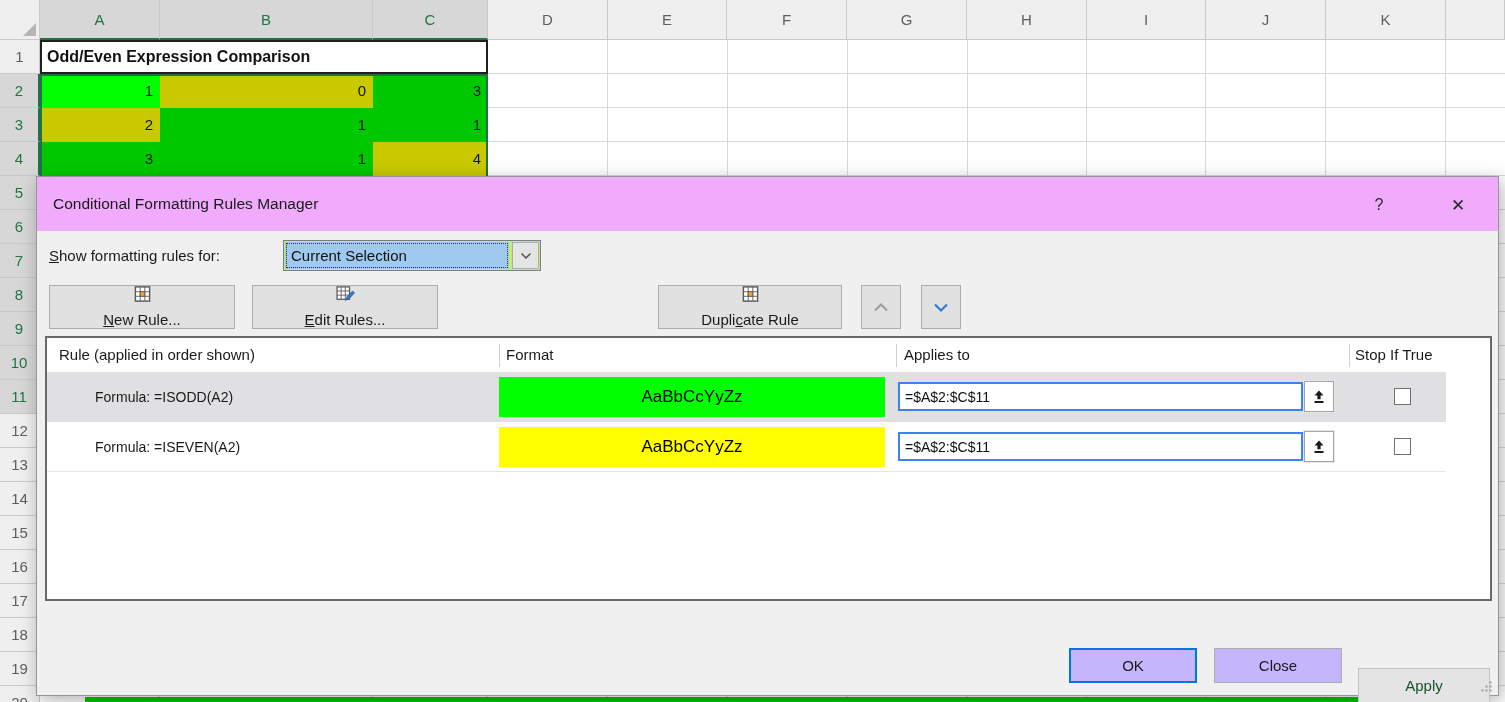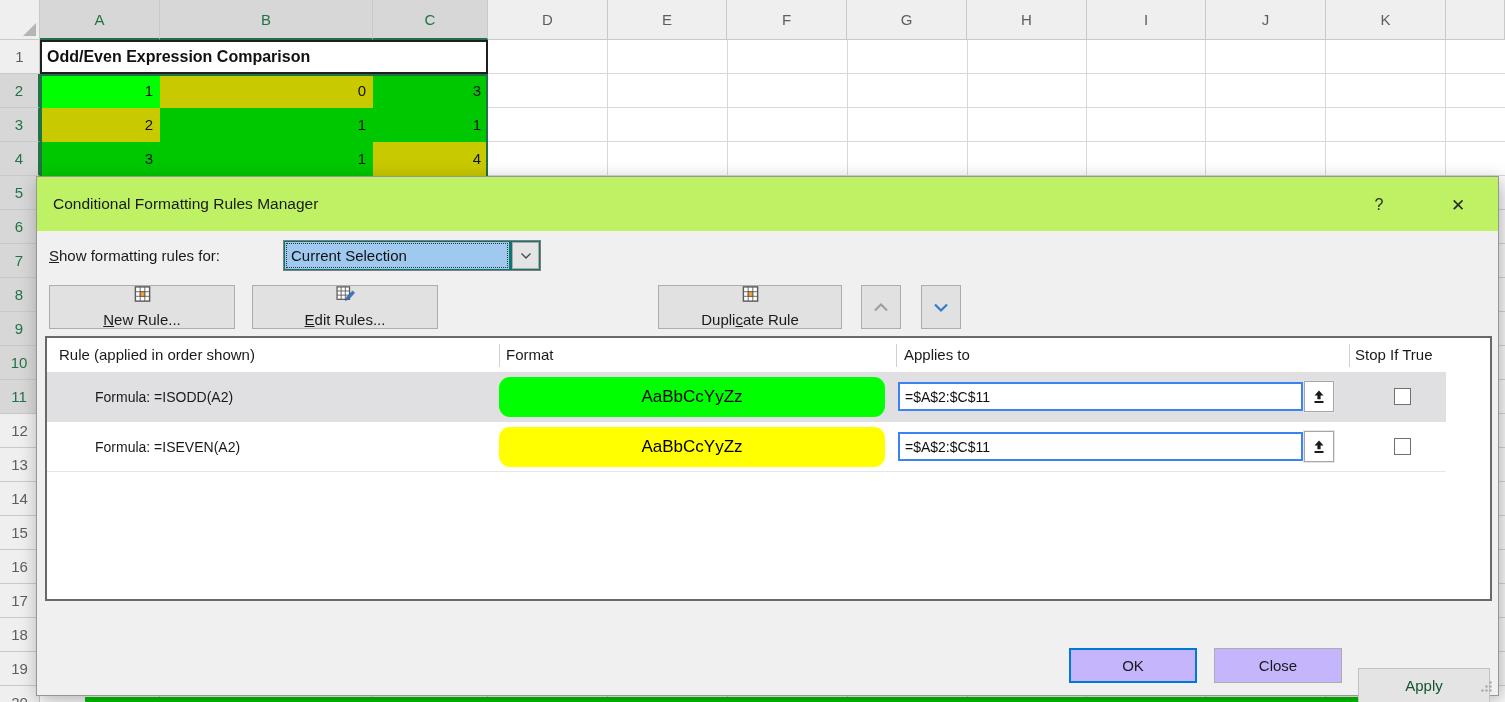--- a/index.html
+++ b/index.html
@@ -40,46 +40,46 @@
     background:#fff; border:2px solid #1f1f1f; font-weight:bold; font-size:16px;
     line-height:30px; padding-left:5px; color:#111; }
   .cell{ position:absolute; height:34px; line-height:34px; text-align:right;
     padding-right:7px; font-size:15px; font-weight:500; color:#111; }
   .sel-border{ position:absolute; left:40px; top:74px; width:448px; height:340px;
     border:2px solid #1F7244; pointer-events:none; }
   .row20-strip{ position:absolute; left:85px; top:697px; width:1275px; height:5px; background:#00C800; }
   
   .dialog{ position:absolute; left:36px; top:176px; width:1463px; height:520px;
     background:#F0F0F0; border:1px solid #969696; box-shadow:3px 5px 18px rgba(0,0,0,.30); }
-  .titlebar{ position:absolute; left:0; top:0; width:100%; height:54px; background:#bef264; }
+  .titlebar{ position:absolute; left:0; top:0; width:100%; height:54px; background:#f0abfc; }
   .dlg-title{ position:absolute; left:16px; top:0; line-height:54px; font-size:15.5px; color:#1a1a1a; }
   .tb-btn{ position:absolute; top:8px; height:40px; background:transparent; border:none;
     font-size:17px; color:#2b2b2b; text-align:center; font-family:inherit; cursor:default; }
   .dlg-help{ left:1322px; width:40px; font-size:16px; }
   .dlg-close{ left:1398px; width:46px; }
   .show-label{ position:absolute; left:12px; top:70px; font-size:15px; color:#1a1a1a; }
   .ak{ text-decoration:underline; }
   .combo{ position:absolute; left:246px; top:63px; width:258px; height:31px;
-    border:1px solid #7E7E7E; background:#0f766e; display:flex; padding:1px; }
+    border:1px solid #7E7E7E; background:#bef264; display:flex; padding:1px; }
   .combo-value{ flex:1; background:#9FC9EF; outline:1px dotted #333; outline-offset:-2px;
     font-size:15px; color:#111; line-height:27px; padding-left:6px; }
   .combo-drop{ width:27px; margin-left:3px; background:#E4E4E4; border:1px solid #ACACAC;
     display:flex; align-items:center; justify-content:center; }
   .btn{ position:absolute; top:108px; height:44px; background:#E1E1E1; border:1px solid #ADADAD;
     font-size:15px; color:#1a1a1a; display:flex; align-items:center; justify-content:center;
     gap:9px; font-family:inherit; cursor:default;flex-direction:column; }
   .rules-list{ position:absolute; left:8px; top:159px; width:1447px; height:265px;
     background:#fff; border:2px solid #696969; }
   .lh{ position:absolute; top:0; height:34px; line-height:34px; font-size:15px; color:#1a1a1a; }
   .lh-sep{ position:absolute; top:6px; width:1px; height:23px; background:#D0D0D0; }
   .rule-row{ position:absolute; left:0; width:1399px; height:50px; }
   .rule-row.selected{ background:#E0E0E3; }
   .rule-row .rule-label{ position:absolute; left:48px; top:0; line-height:50px; font-size:14px; color:#1a1a1a; }
   .swatch{ position:absolute; left:452px; top:5px; width:386px; height:40px;
-    line-height:40px; text-align:center; font-size:17px; color:#000;border-radius:11px; }
+    line-height:40px; text-align:center; font-size:17px; color:#000; }
   .applies-input{ position:absolute; left:851px; top:10px; width:405px; height:29px;
     border:2px solid #3b82f6; background:#fff; font-size:14px; padding:0 5px;
     font-family:inherit; color:#111; }
   .picker-btn{ position:absolute; left:1257px; top:9px; width:30px; height:31px;
     background:#fff; border:1px solid #A6A6A6; box-shadow:0 0 0 1px #E6E6E6;
     display:flex; align-items:center; justify-content:center; }
   .checkbox{ position:absolute; left:1347px; top:16px; width:17px; height:17px;
     background:#fff; border:1px solid #707070; }
   .fbtn{ position:absolute; top:471px; height:35px; background:#c4b5fd; border:1px solid #ADADAD;
     font-size:15px; color:#1a1a1a; font-family:inherit; cursor:default; }

